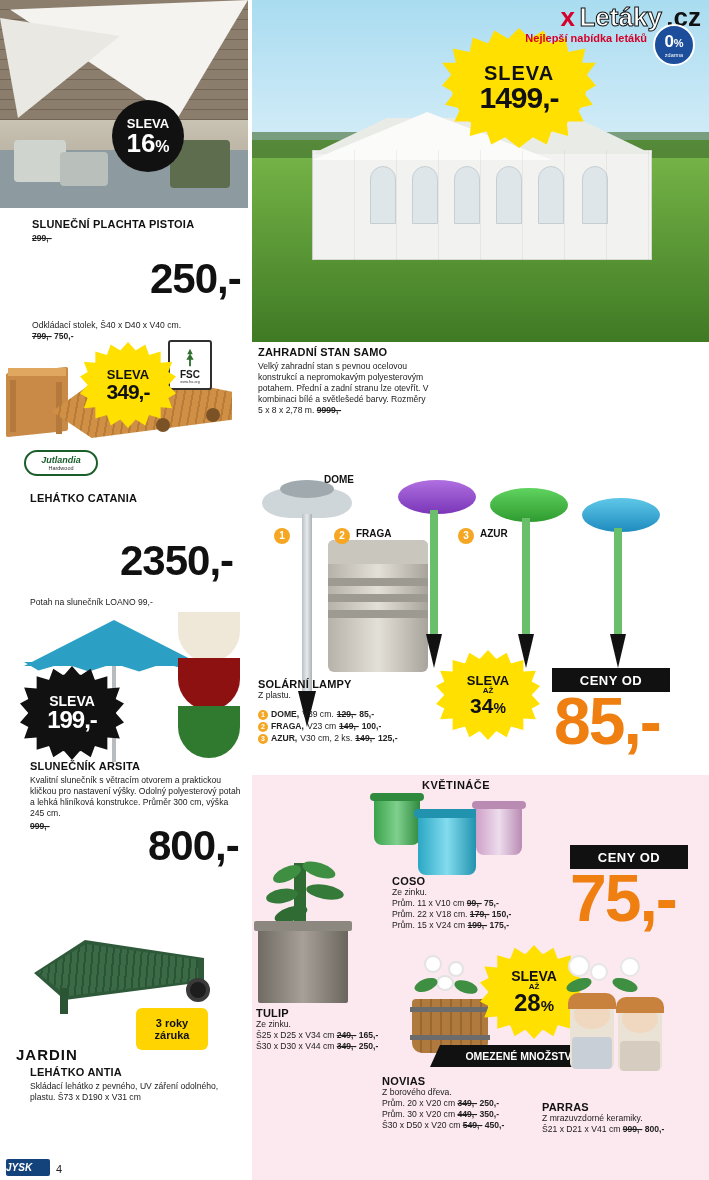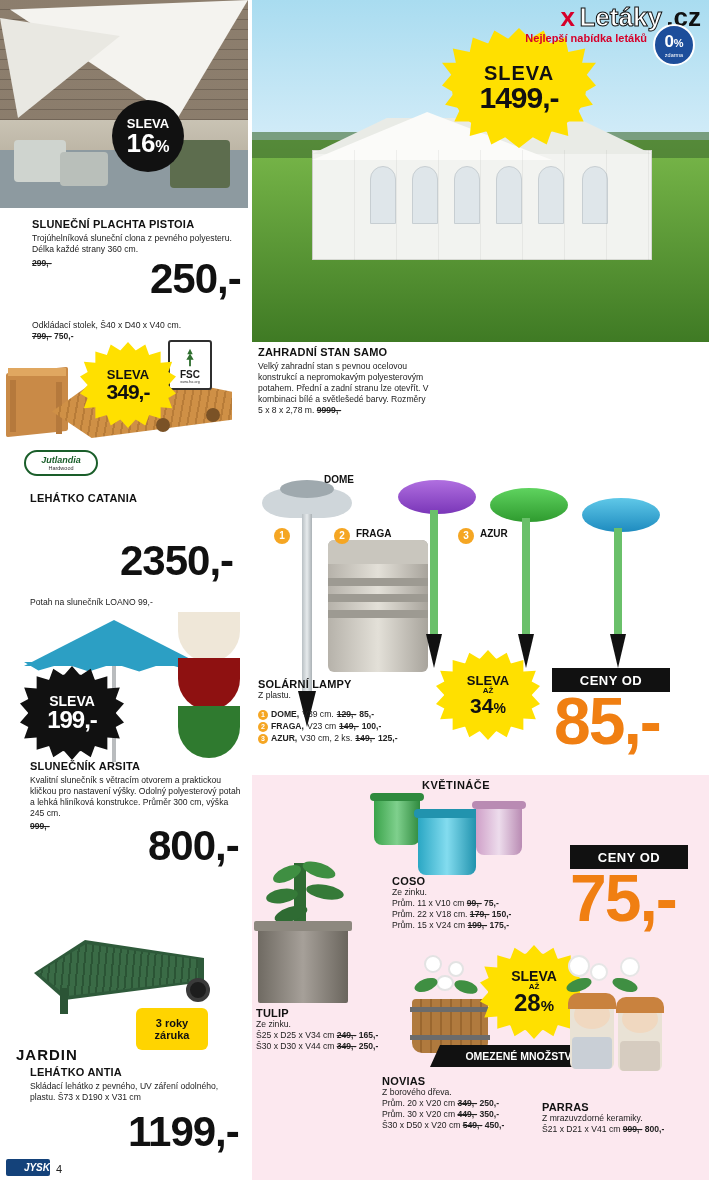--- a/index.html
+++ b/index.html
@@ -69,21 +69,21 @@
   
   #lampband { position:absolute; left:252px; top:466px; width:457px; height:305px; background:#fff; }
 
   
   #potband { position:absolute; left:252px; top:775px; width:526px; height:405px;
     background:#fce8ef; }
 
   
   #footer { position:absolute; left:0; bottom:0; width:248px; height:26px; background:#fff; }
   .jysk-logo { position:absolute; left:6px; bottom:4px; width:44px; height:17px; background:#14427a;
-    border-radius:2px; color:#fff; font-size:10px; font-weight:bold; text-align:right; line-height:17px;
+    border-radius:2px; color:#fff; font-size:10px; font-weight:bold; text-align:left; line-height:17px;
     font-style:italic; }
 </style>
 </head>
 <body>
 
 <div class="page">
 
   <div id="left">
 
     <div id="photo1">
@@ -123,21 +123,20 @@
         <span style="font-size:13px;position:relative;z-index:2;">SLEVA</span>
         <div style="position:relative;z-index:2;display:flex;align-items:baseline;">
           <span style="font-size:26px;">16</span>
           <span style="font-size:16px;">%</span>
         </div>
       </div>
     </div>
 
     <div class="abs" style="left:32px;top:218px;width:210px;">
       <div class="title">SLUNEČNÍ PLACHTA PISTOIA</div>
-      <div class="desc" style="margin-top:3px;">Trojúhelníková sluneční clona z pevného polyesteru. Délka každé strany 360 cm.</div>
       <div class="desc bold strike" style="margin-top:3px;">299,-</div>
     </div>
     <div class="abs price-black" style="left:150px;top:255px;font-size:42px;">250,-</div>
 
     <div class="abs" style="left:32px;top:320px;width:210px;">
       <div class="desc">Odkládací stolek, Š40 x D40 x V40 cm.</div>
       <div class="desc bold">
         <span class="strike">799,-</span>
         <span>750,-</span>
       </div>
@@ -226,21 +225,20 @@
     </div>
 
     <div class="abs" style="left:16px;top:1046px;">
       <span style="font-size:15px;font-weight:bold;color:#111;letter-spacing:1px;">JARDIN</span>
     </div>
 
     <div class="abs" style="left:30px;top:1066px;width:200px;">
       <div class="title">LEHÁTKO ANTIA</div>
       <div class="desc" style="margin-top:3px;">Skládací lehátko z pevného, UV záření odolného, plastu. Š73 x D190 x V31 cm</div>
     </div>
-    <div class="abs price-black" style="left:128px;top:1108px;font-size:42px;">1199,-</div>
 
     <div id="footer">
       <div class="jysk-logo">JYSK</div>
       <span class="abs" style="left:56px;bottom:5px;font-size:11px;color:#222;">4</span>
     </div>
   </div>
 
   <div id="photoTent">
     <div class="abs" style="left:0;top:0;width:457px;height:160px;background:linear-gradient(#a9dcf0,#d8eef9);"></div>
     <div class="abs" style="left:0;top:140px;width:457px;height:202px;background:linear-gradient(#79b84a,#3f7a24);"></div>

